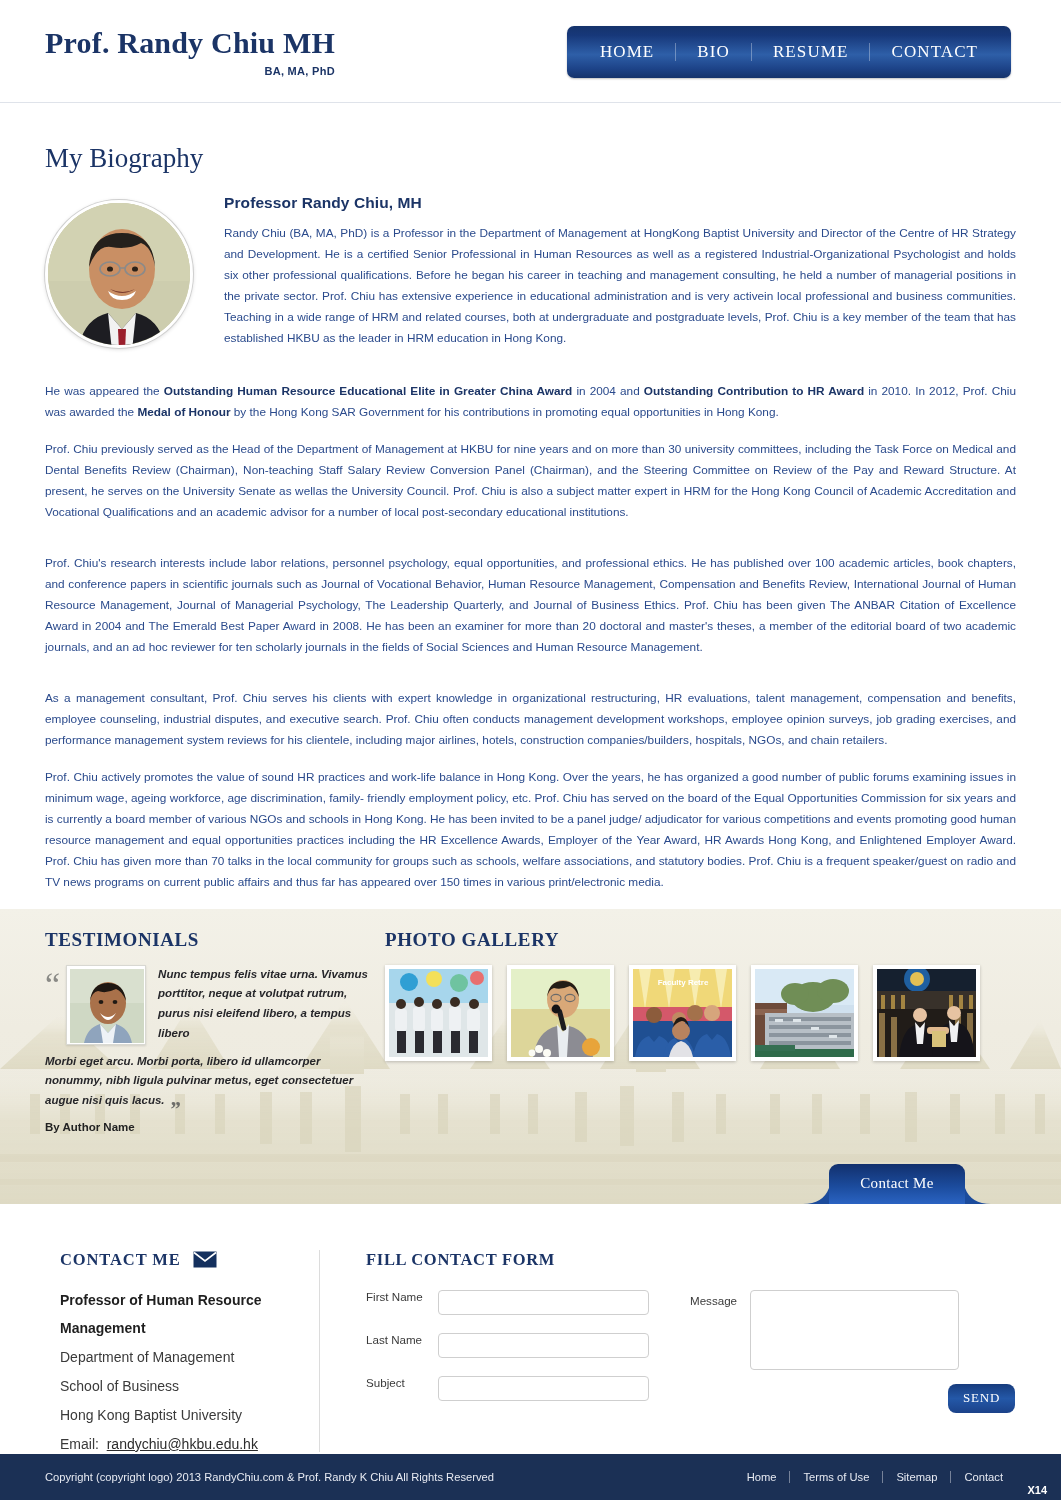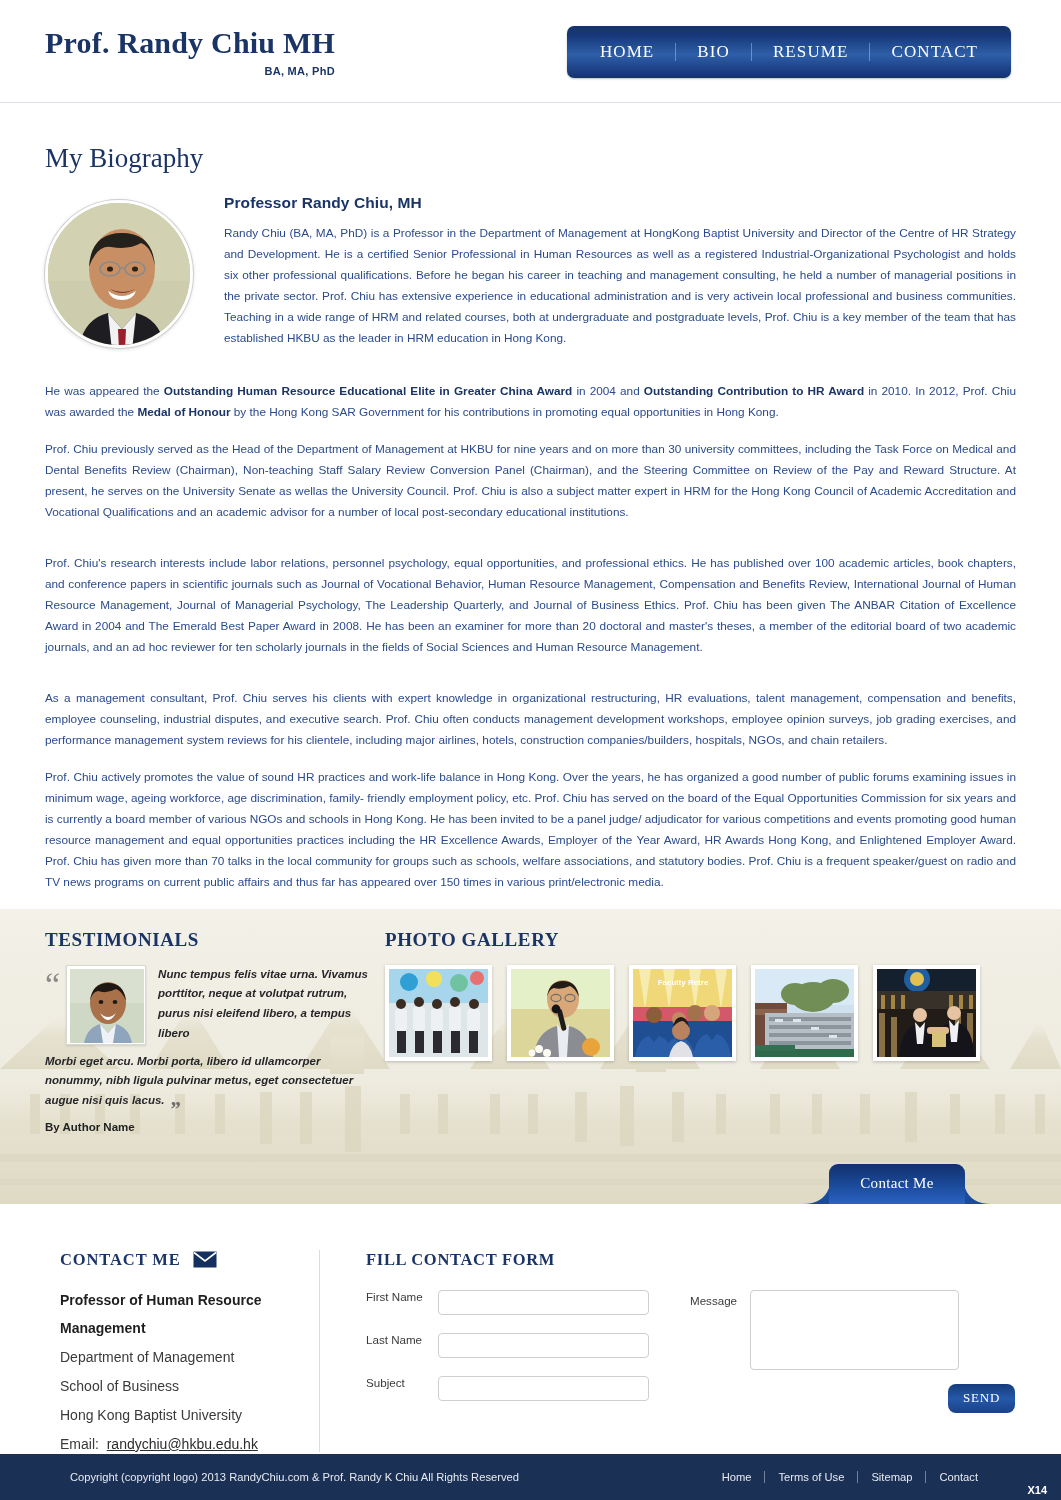--- a/index.html
+++ b/index.html
@@ -192,21 +192,21 @@
     width:67px; height:29px; border:none; border-radius:8px; cursor:pointer;
     background:linear-gradient(to bottom,#173c7d 0%, #2458a8 50%, #1b4289 100%);
     color:#fff; font-family:"Liberation Serif", serif; font-size:13px; letter-spacing:0.8px;
   }
 
   
   .footer {
     position:absolute; left:0; bottom:0; width:1061px; height:48px;
     background:#1b3055; border-top:2px solid #ffffff;
     display:flex; align-items:center; justify-content:space-between;
-    padding:0 70px;
+    padding:0 45px;
   }
   .foot-copy { color:#e7eaf2; font-size:11.2px; }
   .foot-links { display:flex; align-items:center; gap:0; }
   .foot-links a { color:#e7eaf2; font-size:11.2px; text-decoration:none; padding:0 13px; }
   .foot-sep { width:1px; height:12px; background:rgba(255,255,255,0.4); }
   .x14 { position:absolute; right:14px; bottom:4px; color:#ffffff; font-size:11px; font-weight:700; }
 </style>
 </head>
 <body>
 

